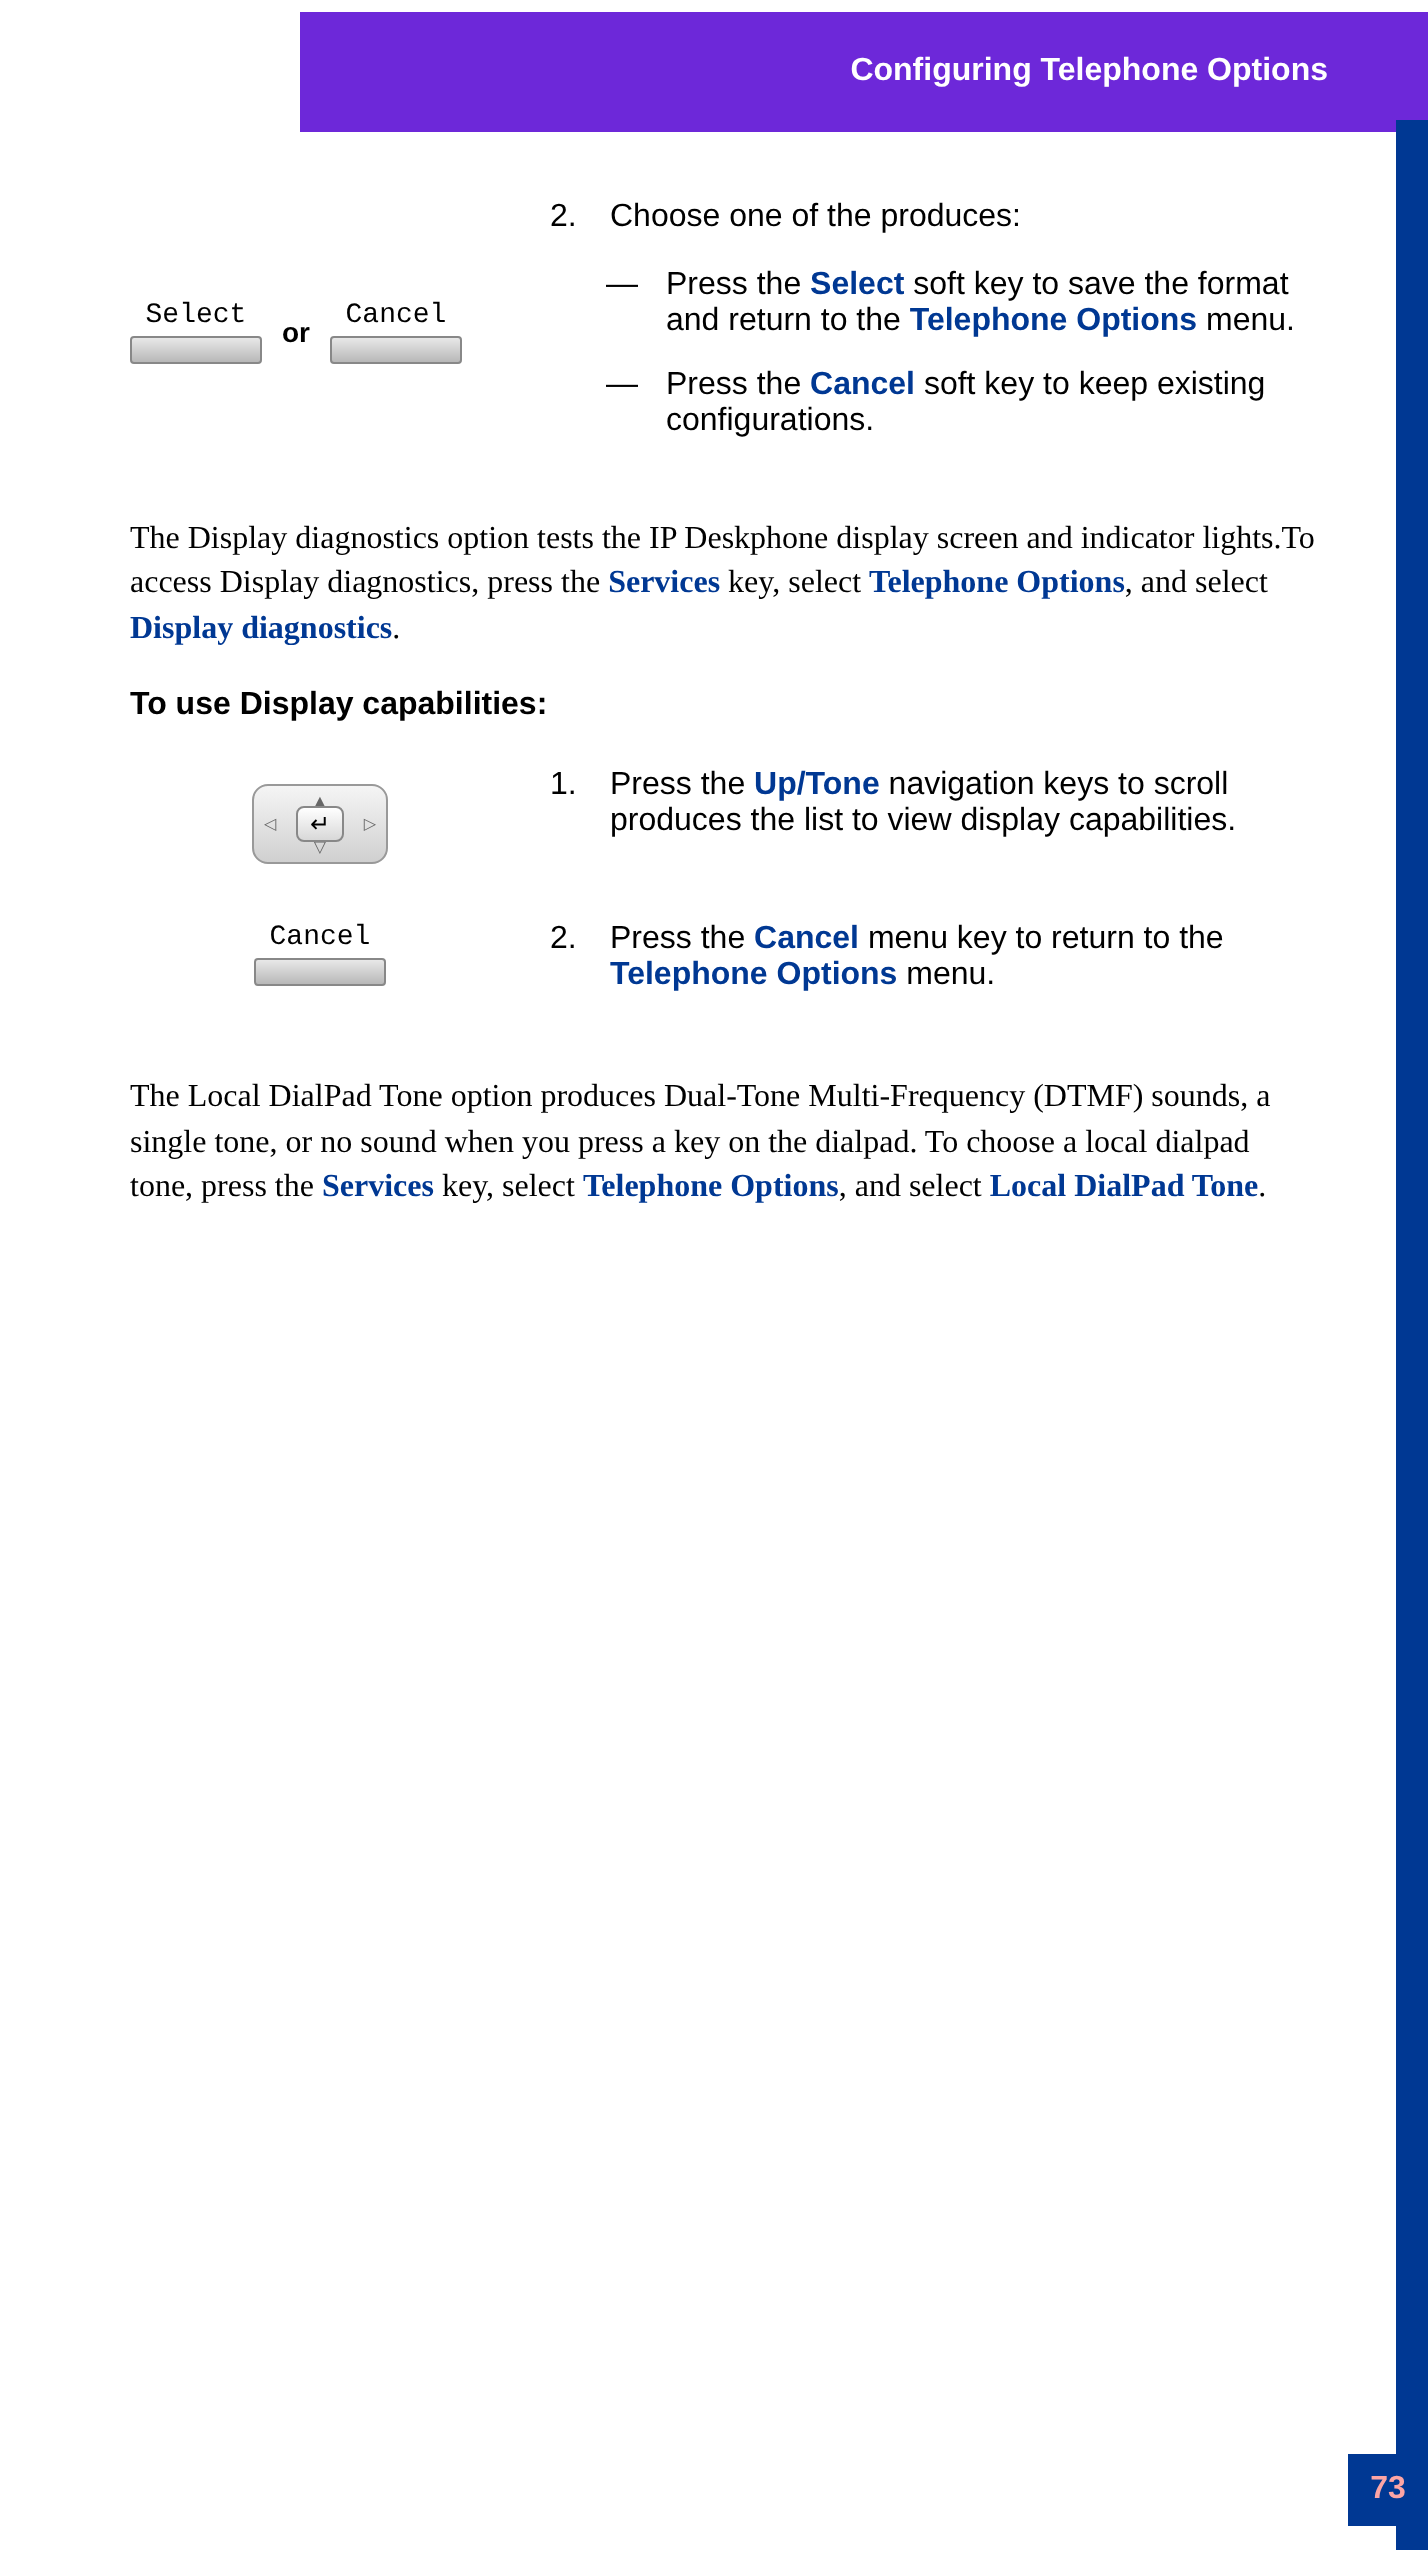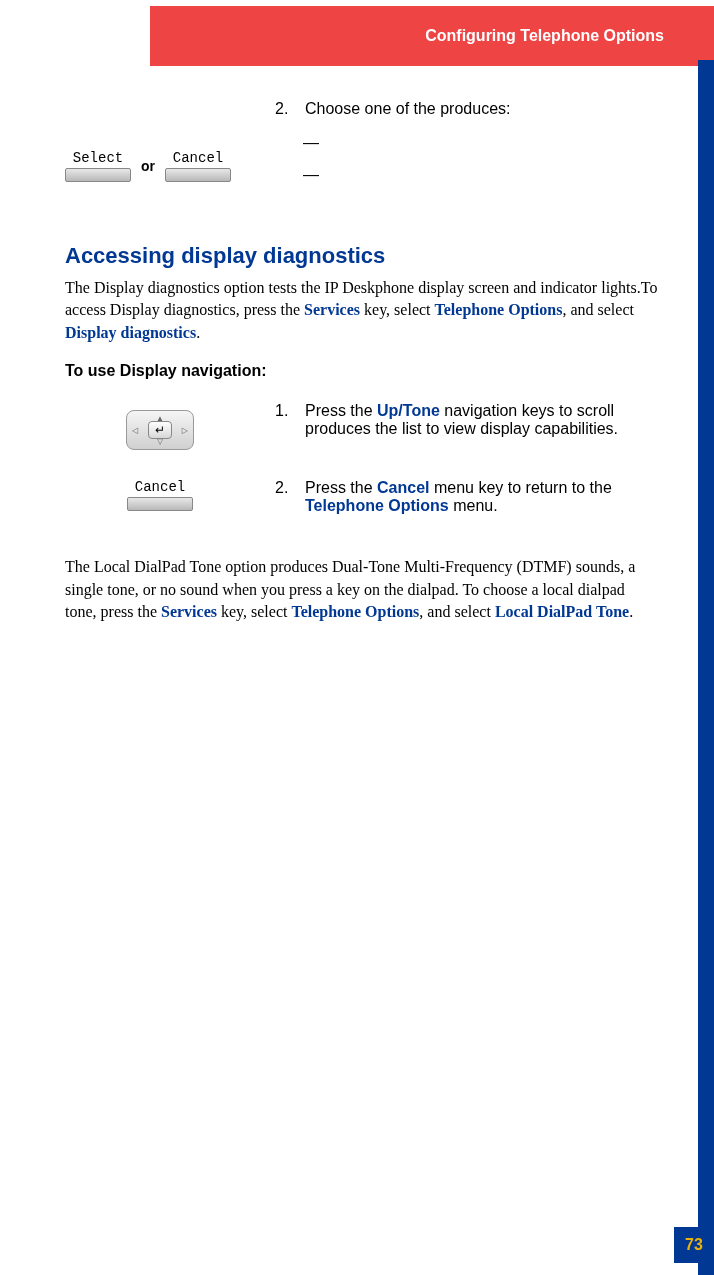--- a/index.html
+++ b/index.html
@@ -15,21 +15,21 @@
       font-family: Arial, Helvetica, sans-serif;
       font-size: 16px;
       color: #000;
     }
     .header-bar {
       position: absolute;
       top: 6px;
       left: 150px;
       right: 0;
       height: 60px;
-      background: #ef4444;
+      background: #6d28d9;
       display: flex;
       align-items: center;
       justify-content: flex-end;
       padding-right: 50px;
     }
     .header-title {
       color: #fff;
       font-weight: bold;
       font-size: 16px;
     }
@@ -46,21 +46,21 @@
       bottom: 12px;
       right: 0;
       width: 40px;
       height: 36px;
       background: #003893;
       display: flex;
       align-items: center;
       justify-content: center;
     }
     .page-num {
-      color: #eab308;
+      color: #fca5a5;
       font-weight: bold;
       font-size: 16px;
     }
     .content {
       position: absolute;
       top: 100px;
       left: 65px;
       right: 55px;
       bottom: 60px;
     }
@@ -216,33 +216,38 @@
         </div>
       </div>
     </div>
     <div class="right-col">
       <div class="step-item">
         <span class="step-num">2.</span>
         <span class="step-text">Choose one of the produces:</span>
       </div>
       <div class="sub-item">
         <span class="dash">—</span>
+        <span class="step-text">
+          <span>Press the </span><span class="highlight">Select</span><span> soft key to save the format and return to the </span><span class="highlight">Telephone Options</span><span> menu.</span>
+        </span>
       </div>
       <div class="sub-item">
         <span class="dash">—</span>
+        <span class="step-text">
+          <span>Press the </span><span class="highlight">Cancel</span><span> soft key to keep existing configurations.</span>
+        </span>
       </div>
     </div>
   </div>
 
-  <h2 class="section-heading">Accessing display diagnostics</h2>
   <p class="body-text">
     <span>The Display diagnostics option tests the IP Deskphone display screen and indicator lights.To access Display diagnostics, press the </span><span class="highlight">Services</span><span> key, select </span><span class="highlight">Telephone Options</span><span>, and select </span><span class="highlight">Display diagnostics</span><span>.</span>
   </p>
 
-  <p class="subhead">To use Display navigation:</p>
+  <p class="subhead">To use Display capabilities:</p>
 
   <div class="row">
     <div class="left-col">
       <div class="nav-pad">
         <div class="nav-pad-body">
           <span class="nav-arrow nav-up">▲</span>
           <span class="nav-arrow nav-down">▽</span>
           <span class="nav-arrow nav-left">◁</span>
           <span class="nav-arrow nav-right">▷</span>
           <div class="nav-center">↵</div>

